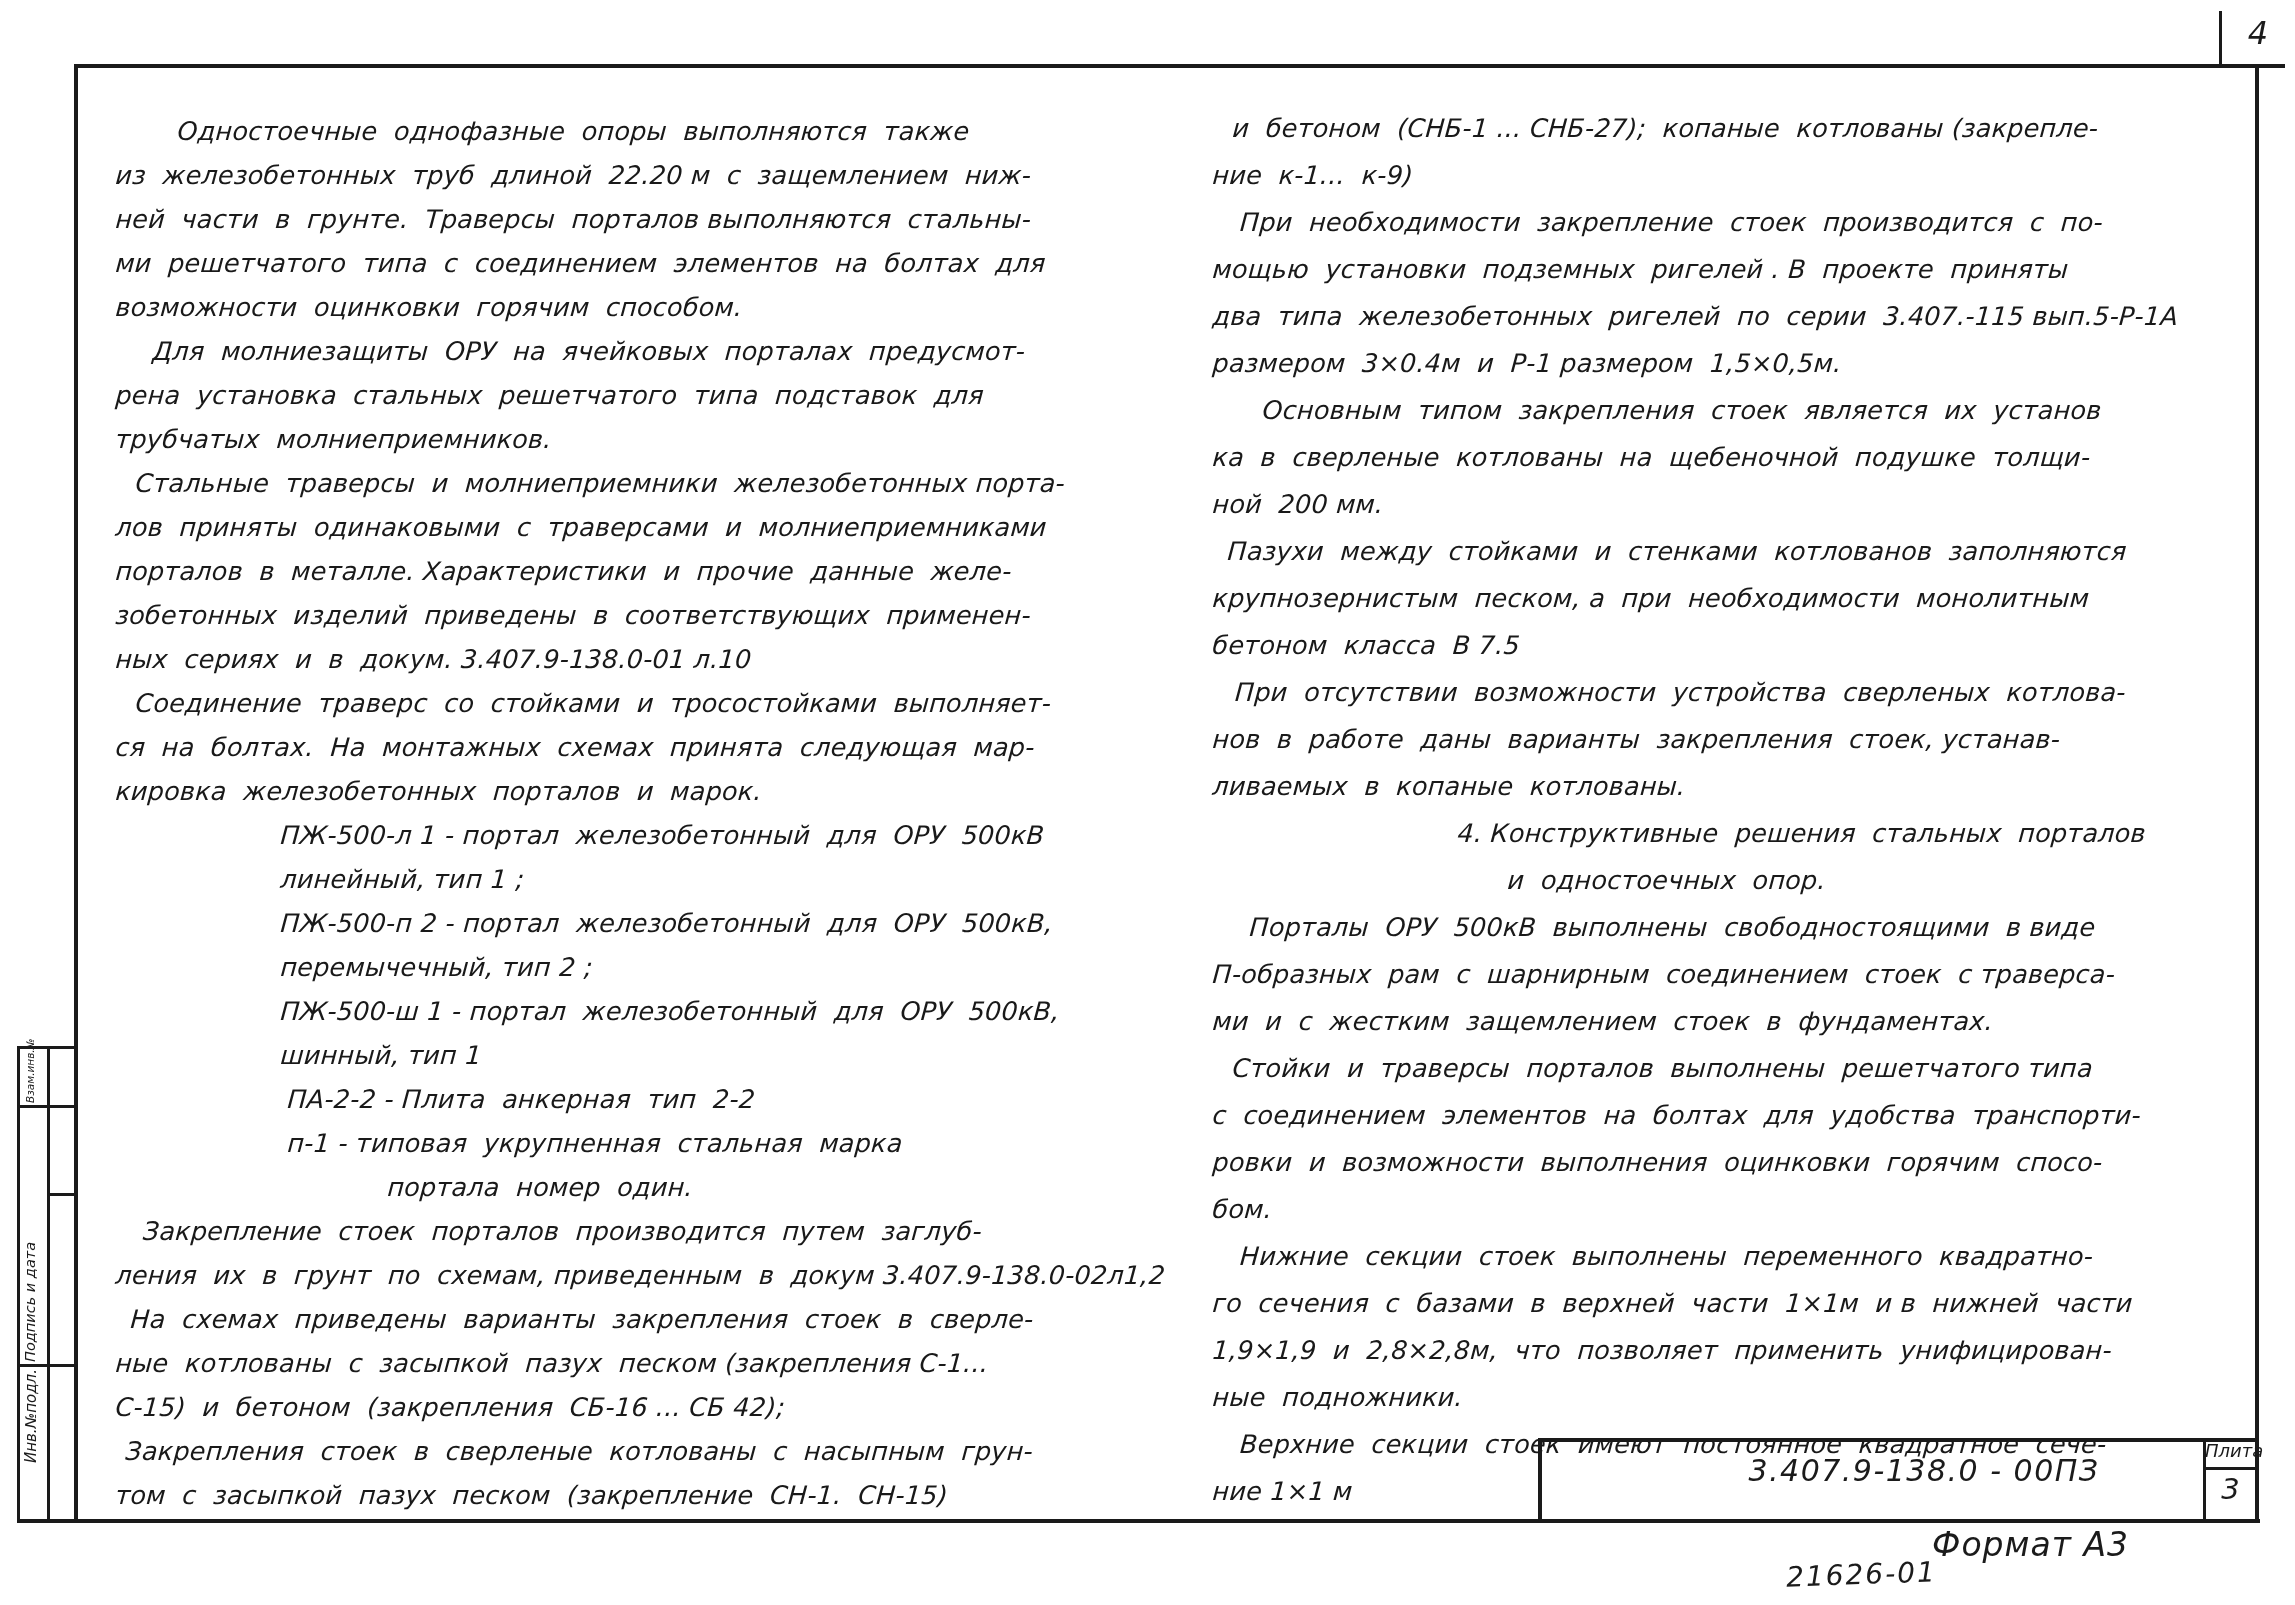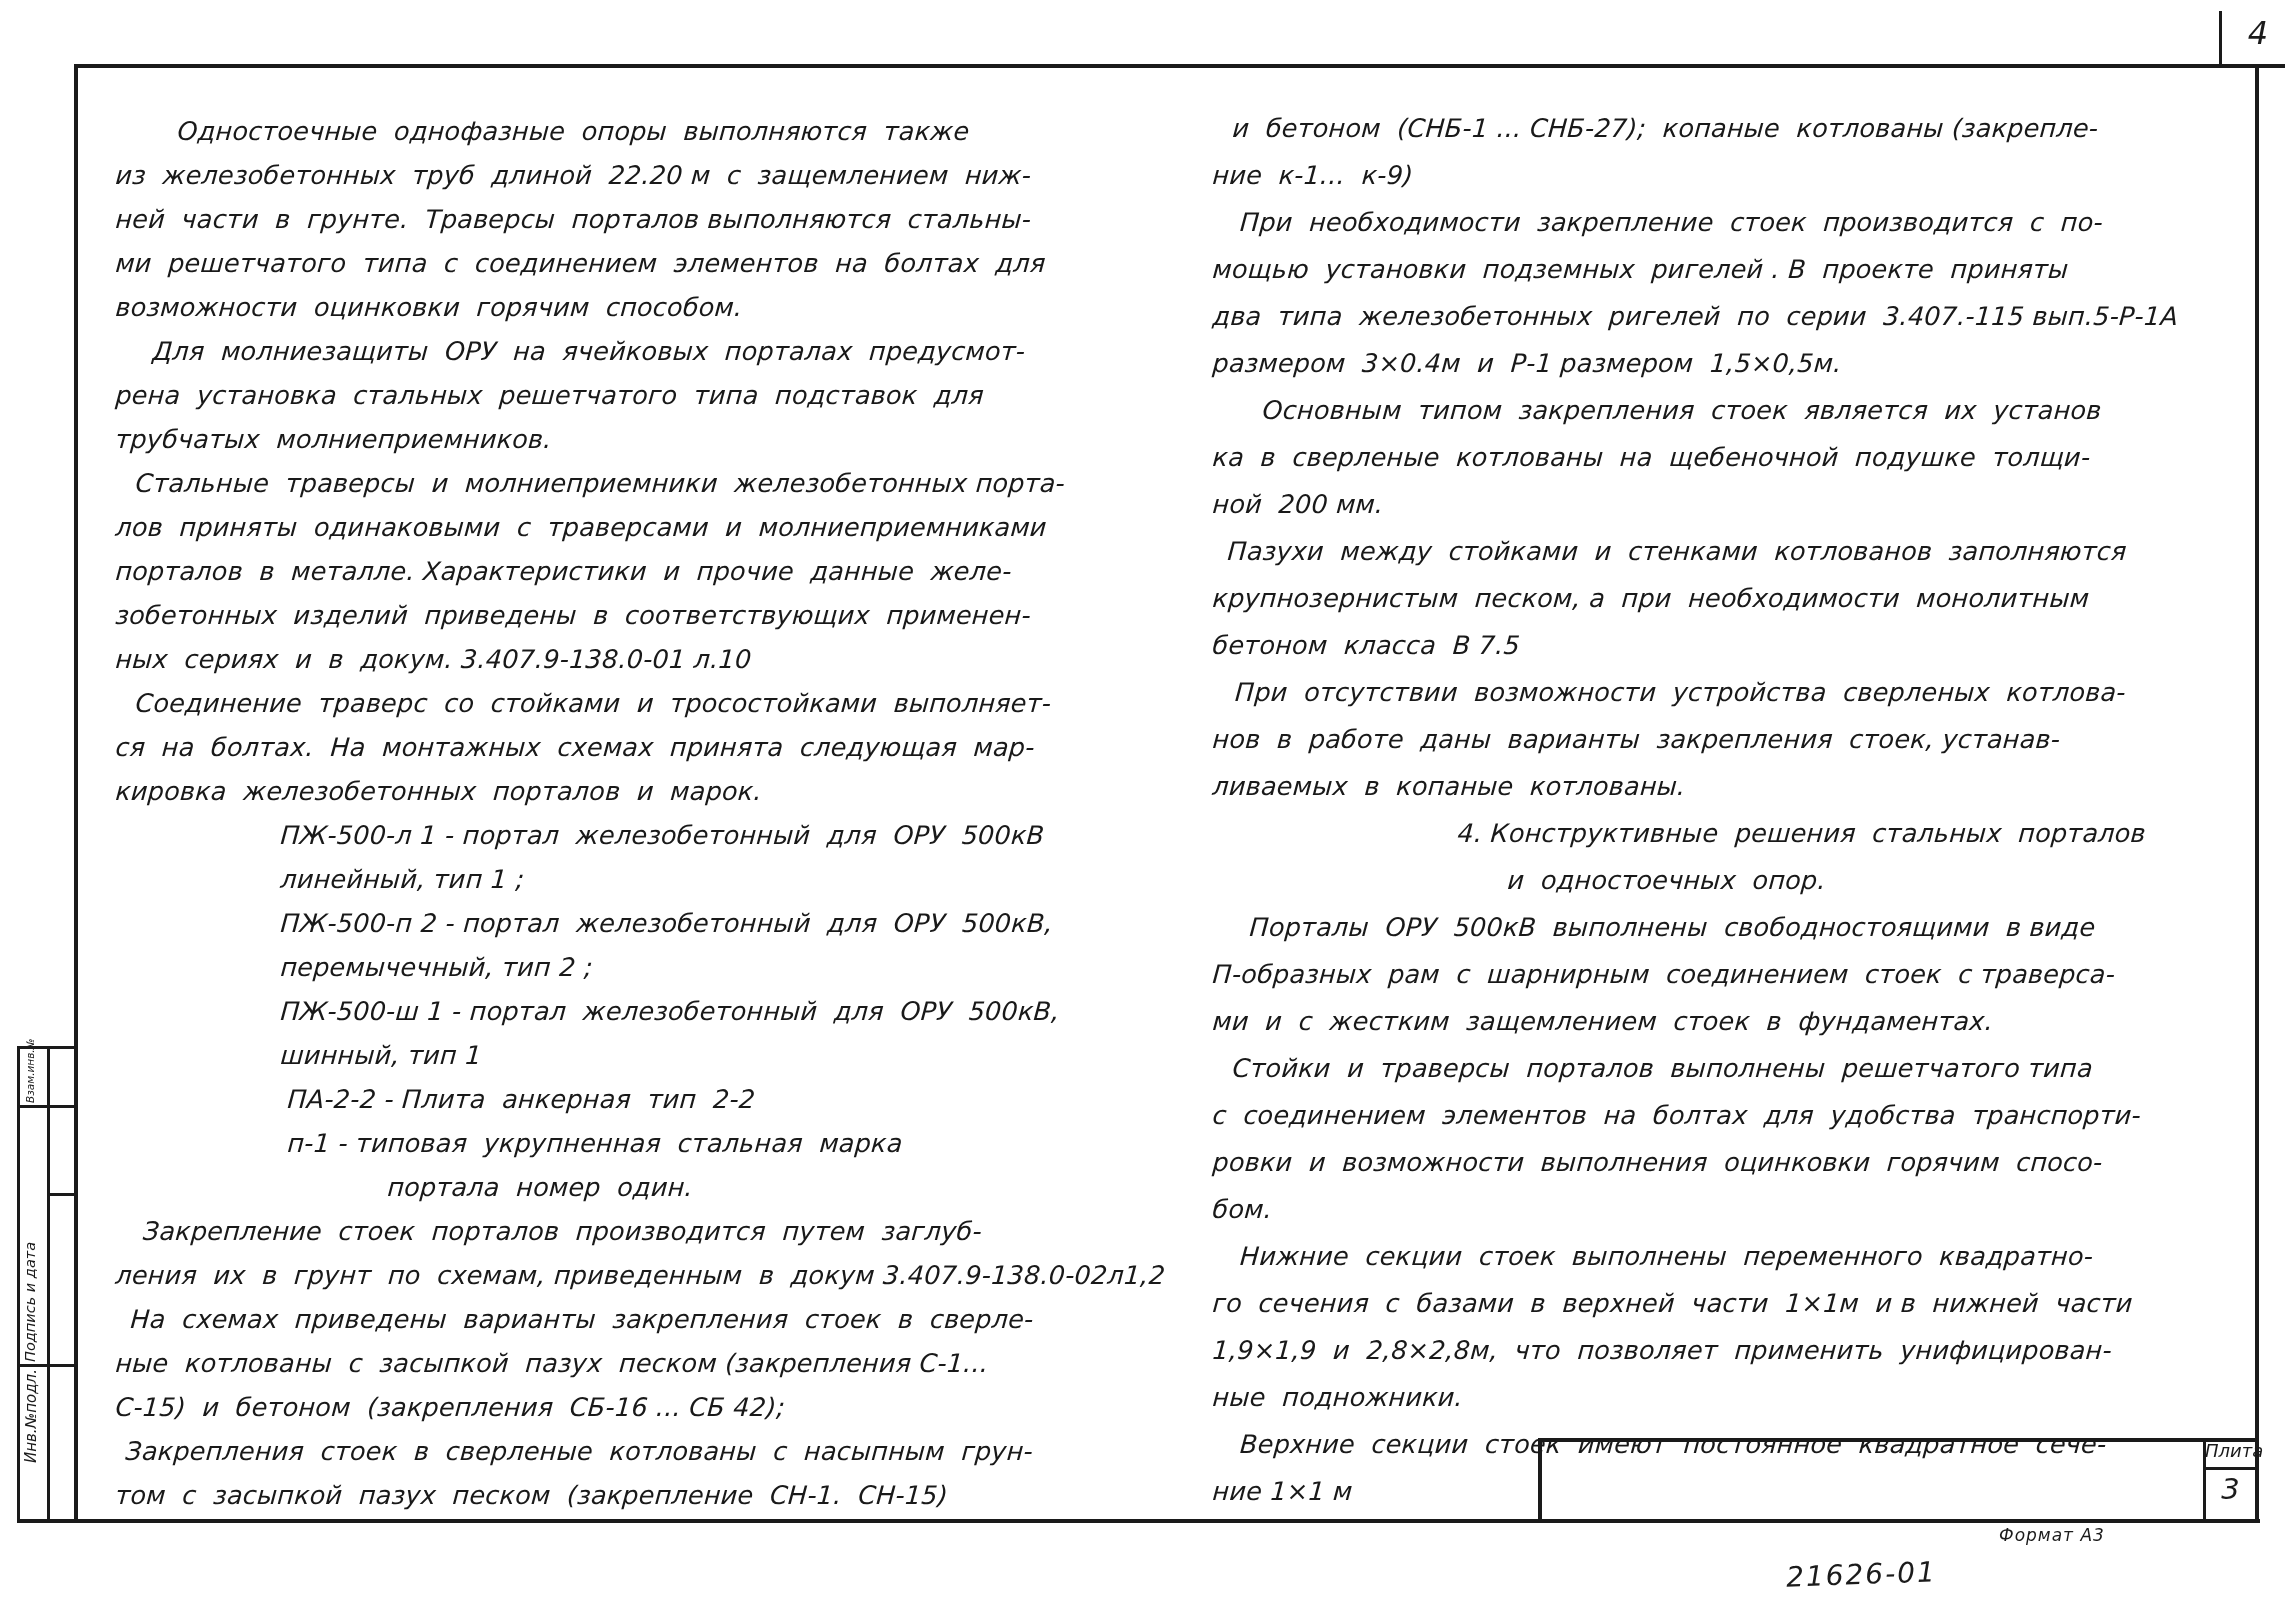--- a/index.html
+++ b/index.html
@@ -18,21 +18,21 @@
   .col-left  { left:114px;  top:109px; width:1094px; font-size:25.5px; line-height:44px; letter-spacing:0.2px; }
   .col-right { left:1211px; top:105px; width:1048px; font-size:25.5px; line-height:47px; letter-spacing:0.2px; }
   .vlabel {
     position:absolute; font-style:italic; white-space:nowrap;
     transform:rotate(-90deg); transform-origin:left top; color:#1b1b1b;
   }
   .pageno { font-size:32px; }
   .stamp-doc { left:1649px; top:1453px; width:550px; text-align:center; font-size:30px; letter-spacing:1.5px; }
   .sheet-label { left:2205px; top:1440px; width:51px; text-align:center; font-size:18px; }
   .sheet-number { left:2205px; top:1472px; width:51px; text-align:center; font-size:29px; }
-  .format-label { left:1999px; top:1525px; font-size:17px; letter-spacing:1px; }
+  .format-label { left:1932px; top:1525px; font-size:33px; letter-spacing:1px; }
   .order-number { left:1786px; top:1558px; font-size:28px; letter-spacing:2px; transform:rotate(-2deg); }
 </style>
 </head>
 <body>
 
 <div class="page">
 
   <div class="rule" style="left:74px; top:64px; width:2211px; height:3.5px;"></div>
   <div class="rule" style="left:74px; top:64px; width:3.5px; height:1457px;"></div>
   <div class="rule" style="left:2255px; top:64px; width:3.5px; height:1459px;"></div>
@@ -115,20 +115,21 @@
   <div class="rule" style="left:47px; top:1193px; width:30.5px; height:2.5px;"></div>
   <div class="rule" style="left:16.5px; top:1364px; width:61px; height:2.5px;"></div>
   <div class="vlabel" style="left:24px; top:1103px; font-size:10.5px; letter-spacing:0;">Взам.инв.№</div>
   <div class="vlabel" style="left:22px; top:1362px; font-size:14.5px; letter-spacing:0;">Подпись и дата</div>
   <div class="vlabel" style="left:22px; top:1463px; font-size:15px; letter-spacing:0;">Инв.№подл.</div>
 
   <div class="rule" style="left:1538px; top:1438px; width:721px; height:3.5px;"></div>
   <div class="rule" style="left:1538px; top:1438px; width:3.5px; height:82px;"></div>
   <div class="rule" style="left:2203px; top:1438px; width:3px; height:82px;"></div>
   <div class="rule" style="left:2203px; top:1467px; width:56px; height:2.5px;"></div>
+  <div class="t stamp-doc">3.407.9-138.0 - 00ПЗ</div>
   <div class="t sheet-label">Плита</div>
   <div class="t sheet-number">3</div>
 
   <div class="t format-label">Формат А3</div>
   <div class="t order-number">21626-01</div>
 
 </div>
 
 
 </body></html>

